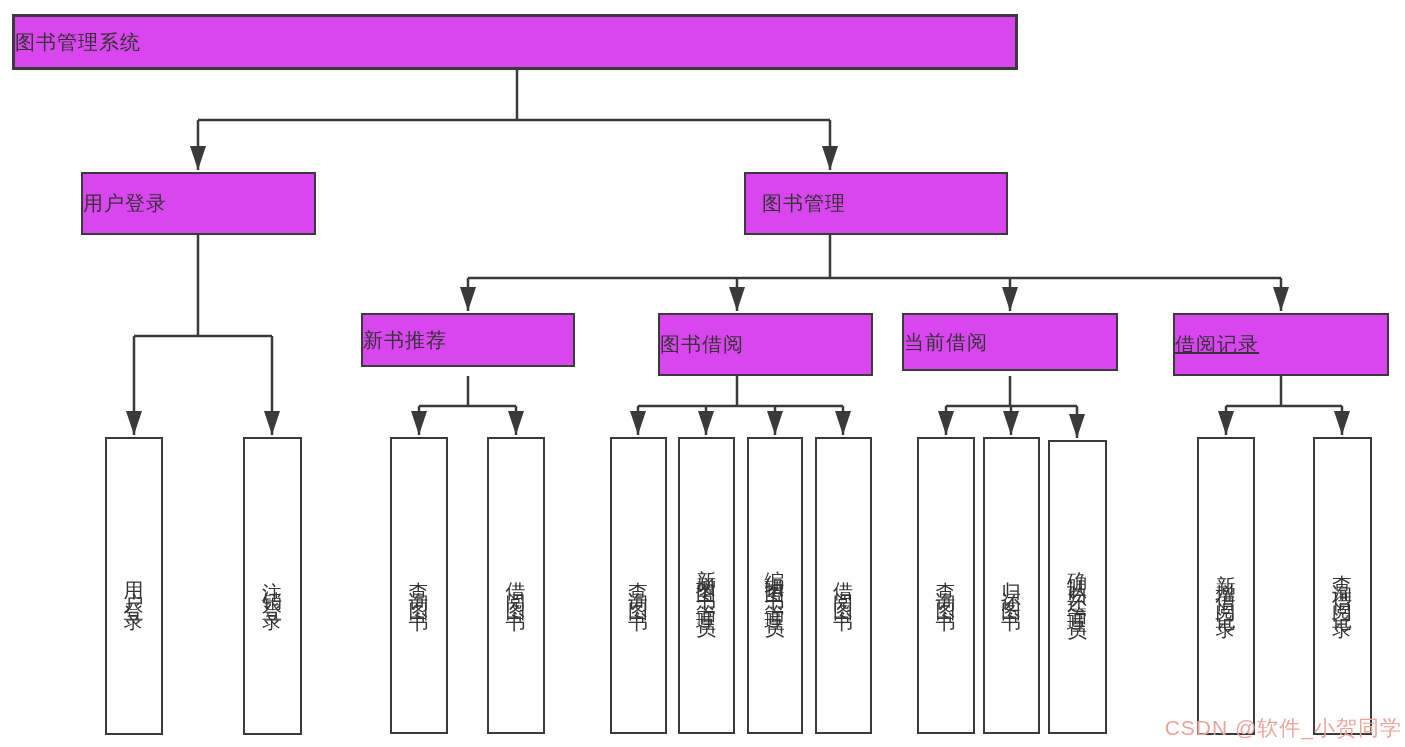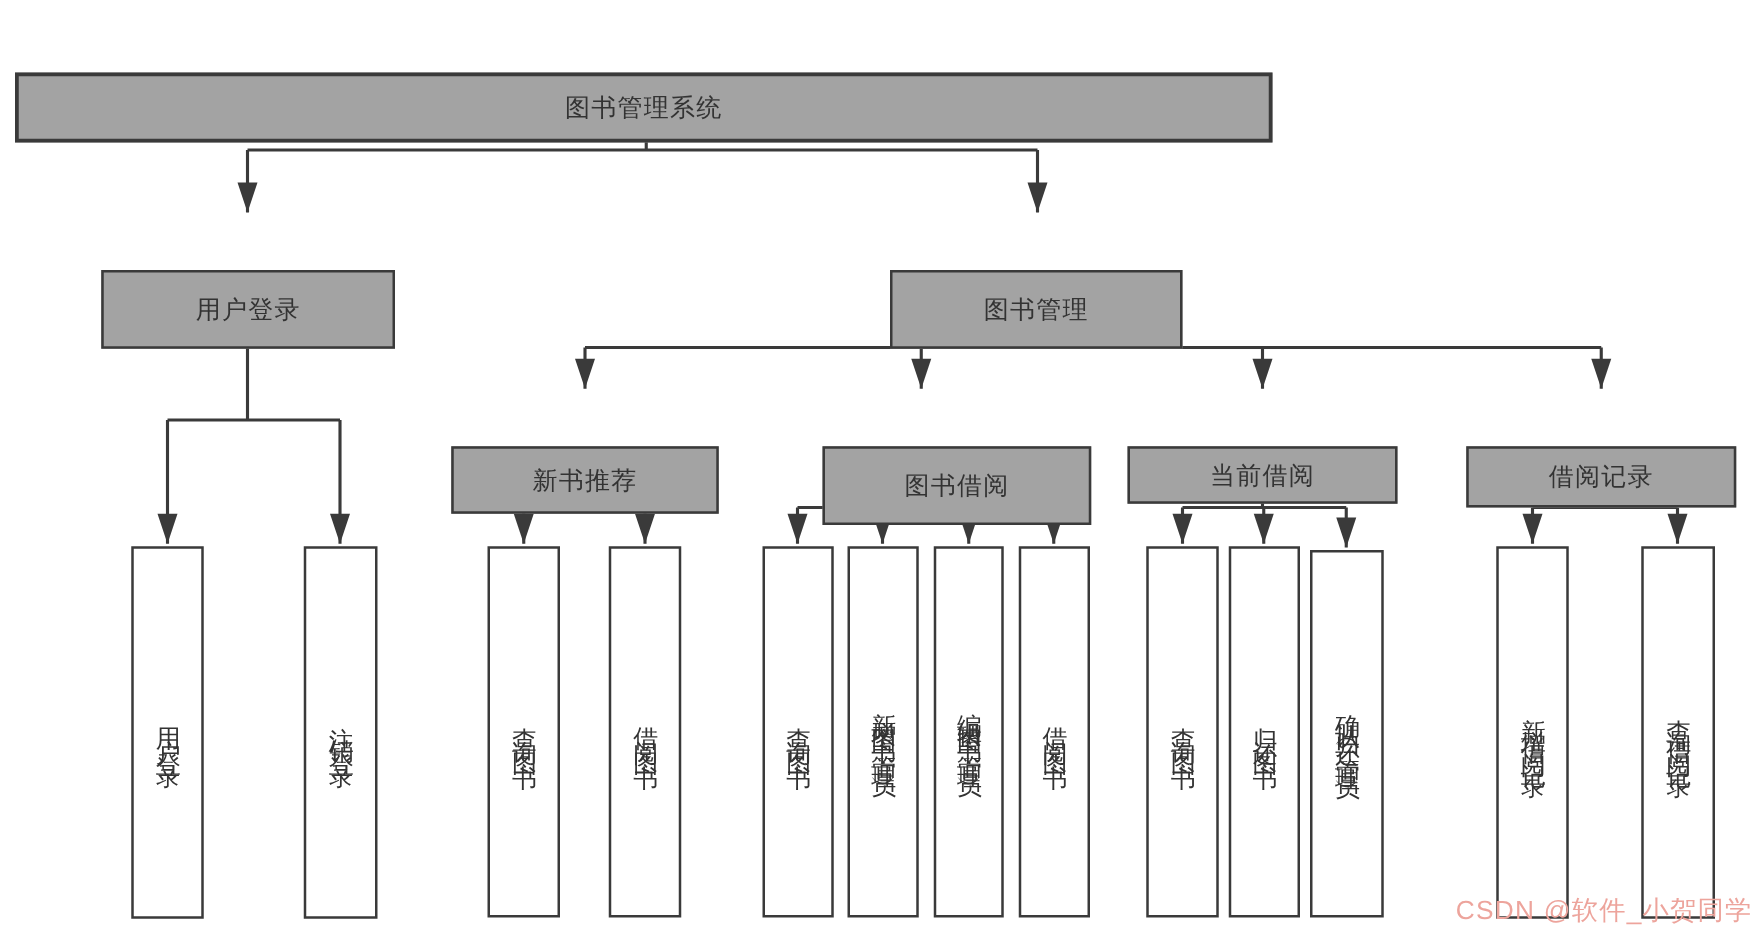--- a/index.html
+++ b/index.html
@@ -12,29 +12,28 @@
   body{font-family:"Liberation Sans","DejaVu Sans",sans-serif;}
   .stage{
     position:relative;
     width:1405px;height:747px;
     background:var(--bg);
     overflow:hidden;
   }
   .connectors{position:absolute;left:0;top:0;pointer-events:none;}
   .box{
     position:absolute;
-    background:#a3a3a3;
+    background:#d946ef;
     border:2px solid var(--line);
-    display:flex;align-items:center;justify-content:center;
+    display:flex;align-items:center;
     color:var(--text);
     font-size:20px;
     letter-spacing:1px;
     box-sizing:border-box;
     z-index:2;
-    margin-top:44px;
   }
   .box.root{border-width:3px;font-size:20px;}
   .vbox{
     position:absolute;
     background:#fff;
     border:2px solid var(--line);
     display:flex;align-items:center;justify-content:center;
     box-sizing:border-box;
     z-index:2;
   }
@@ -113,34 +112,34 @@
     </g>
   </svg>
 
   <div class="box root" style="left:12px;top:14px;width:1006px;height:56px;">
     <span>图书管理系统</span>
   </div>
 
   <div class="box" style="left:81px;top:172px;width:235px;height:63px;">
     <span>用户登录</span>
   </div>
-  <div class="box" style="left:712px;top:172px;width:234px;height:63px;">
+  <div class="box" style="left:744px;top:172px;width:264px;height:63px;padding-left:16px;">
     <span>图书管理</span>
   </div>
 
   <div class="box" style="left:361px;top:313px;width:214px;height:54px;">
     <span>新书推荐</span>
   </div>
   <div class="box" style="left:658px;top:313px;width:215px;height:63px;">
     <span>图书借阅</span>
   </div>
-  <div class="box" style="left:902px;top:313px;width:216px;height:46px;">
+  <div class="box" style="left:902px;top:313px;width:216px;height:58px;">
     <span>当前借阅</span>
   </div>
-  <div class="box" style="left:1173px;top:313px;width:216px;height:49px;">
+  <div class="box" style="left:1173px;top:313px;width:216px;height:63px;text-decoration:underline;">
     <span>借阅记录</span>
   </div>
 
   <div class="vbox" style="left:105px;top:437px;width:58px;height:298px;">
     <span class="vtext">用户登录</span>
   </div>
   <div class="vbox" style="left:243px;top:437px;width:59px;height:298px;">
     <span class="vtext">注销登录</span>
   </div>
 

